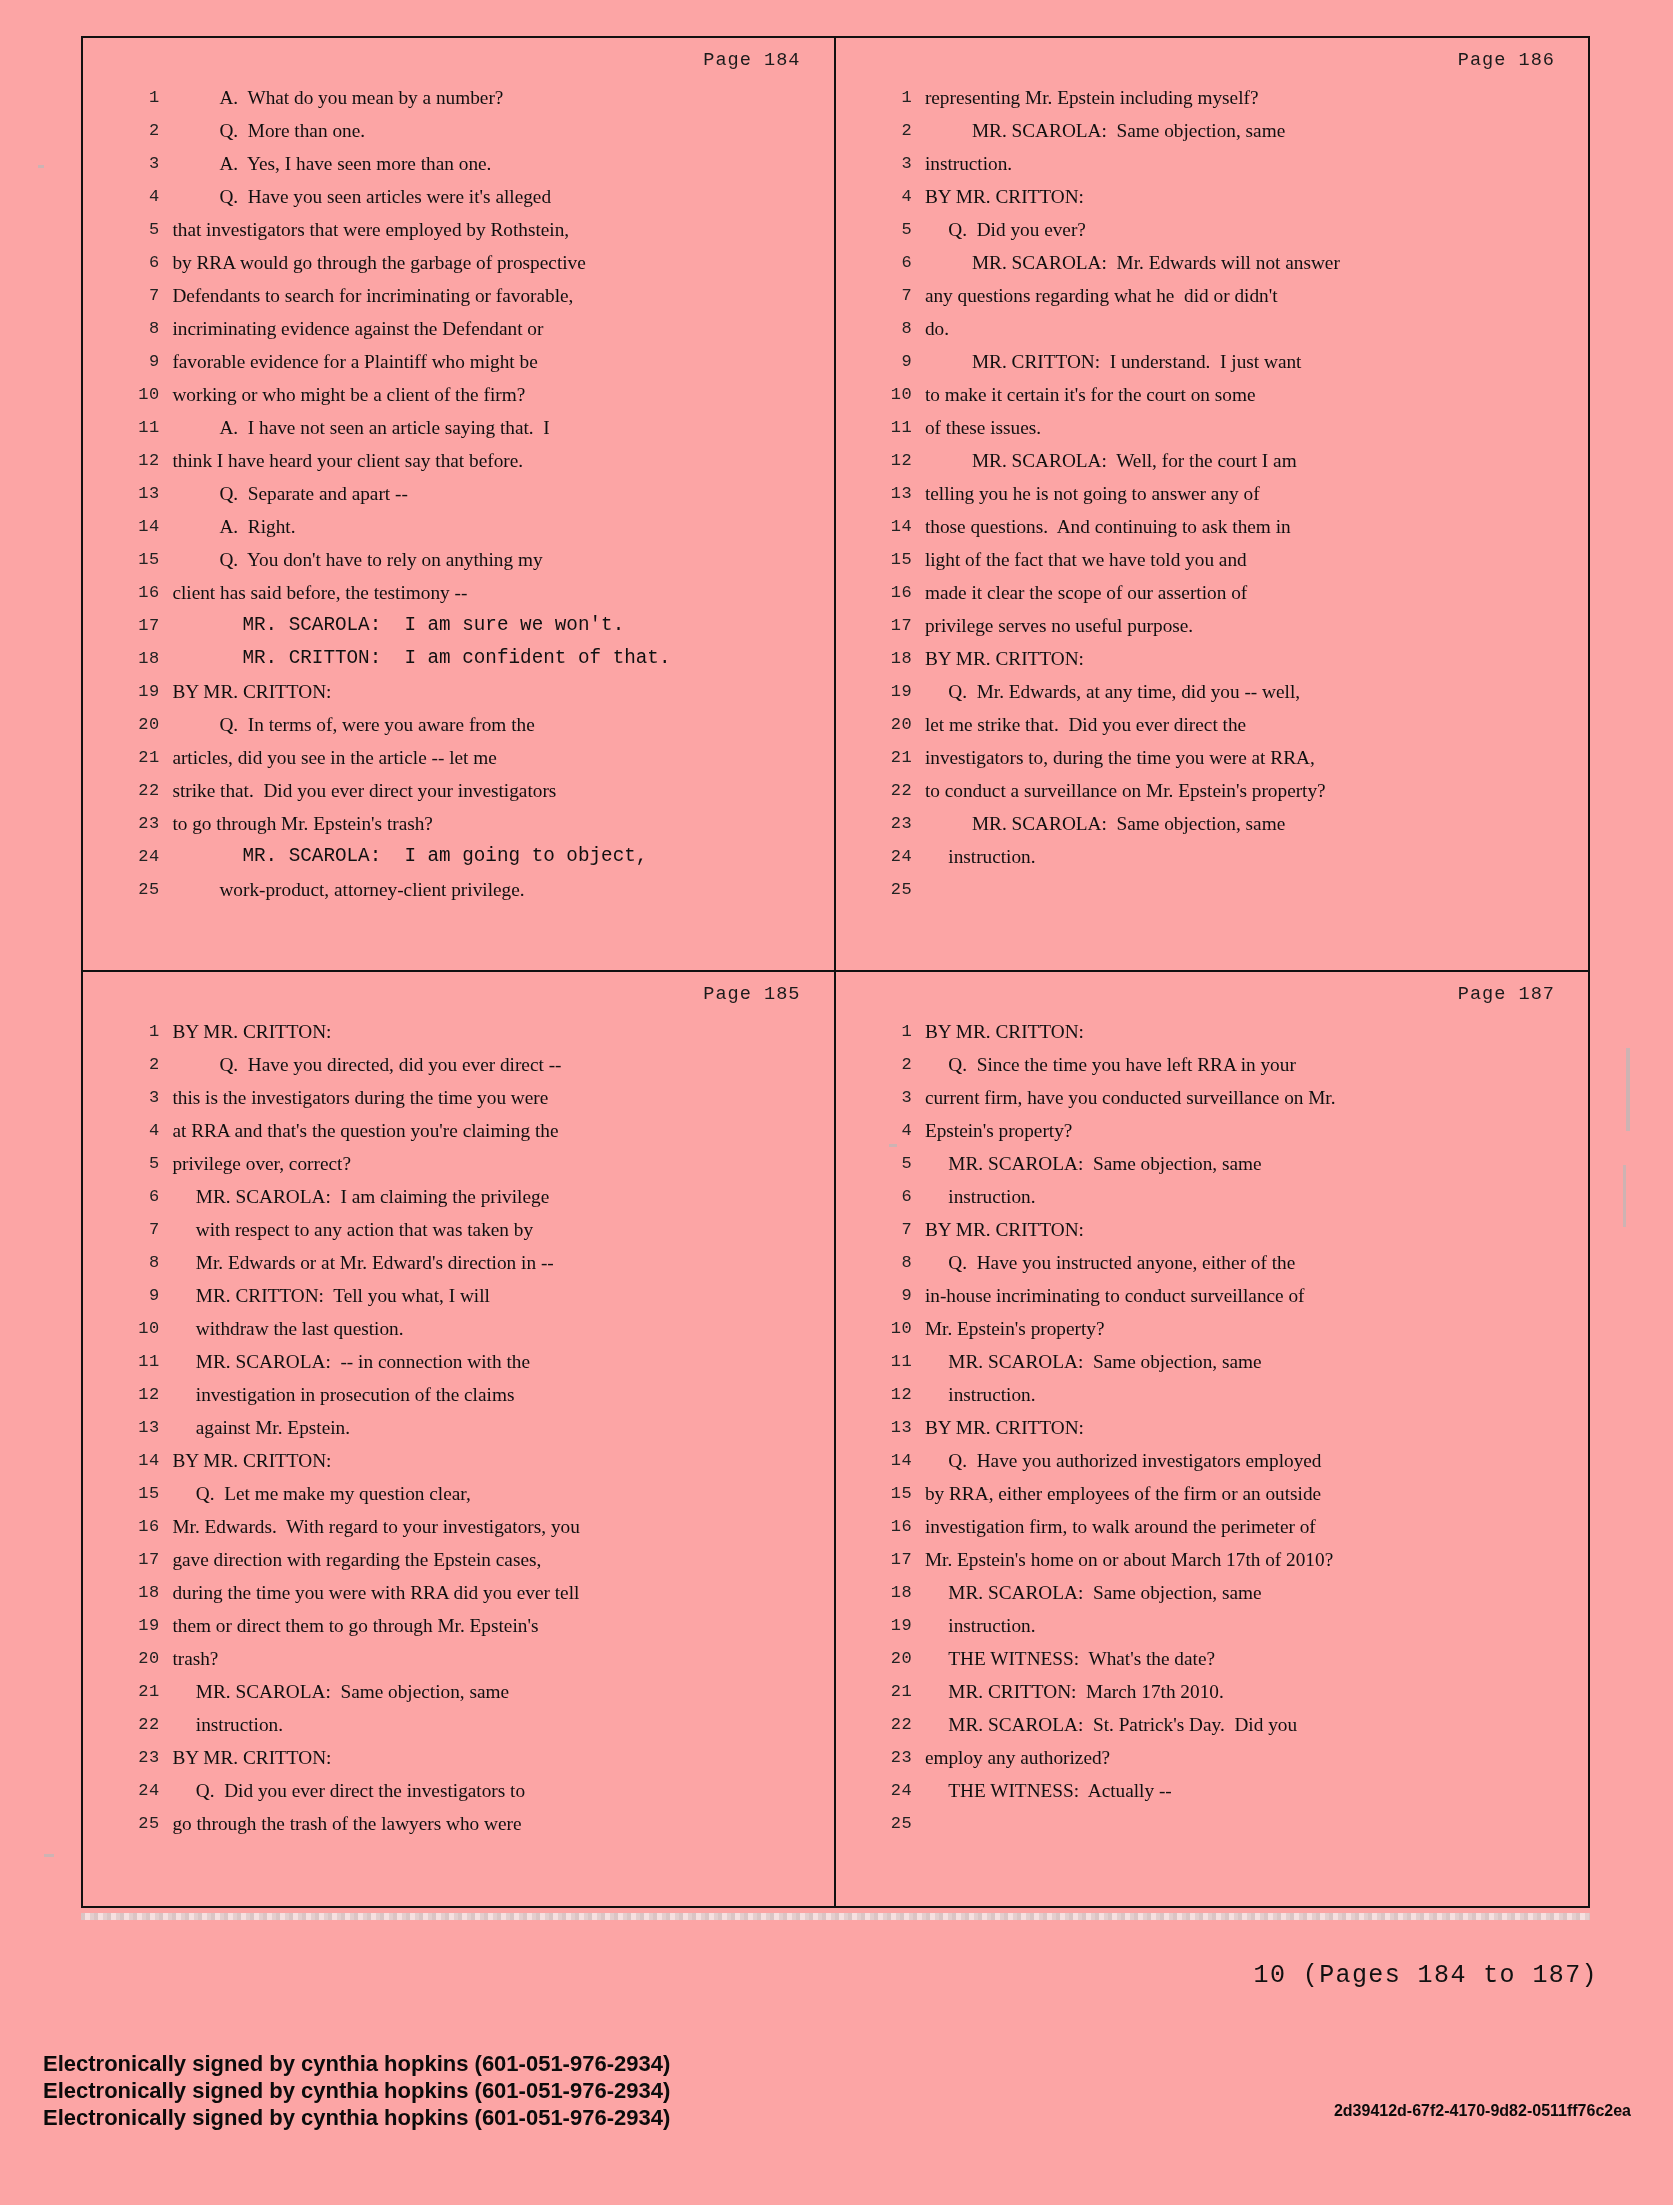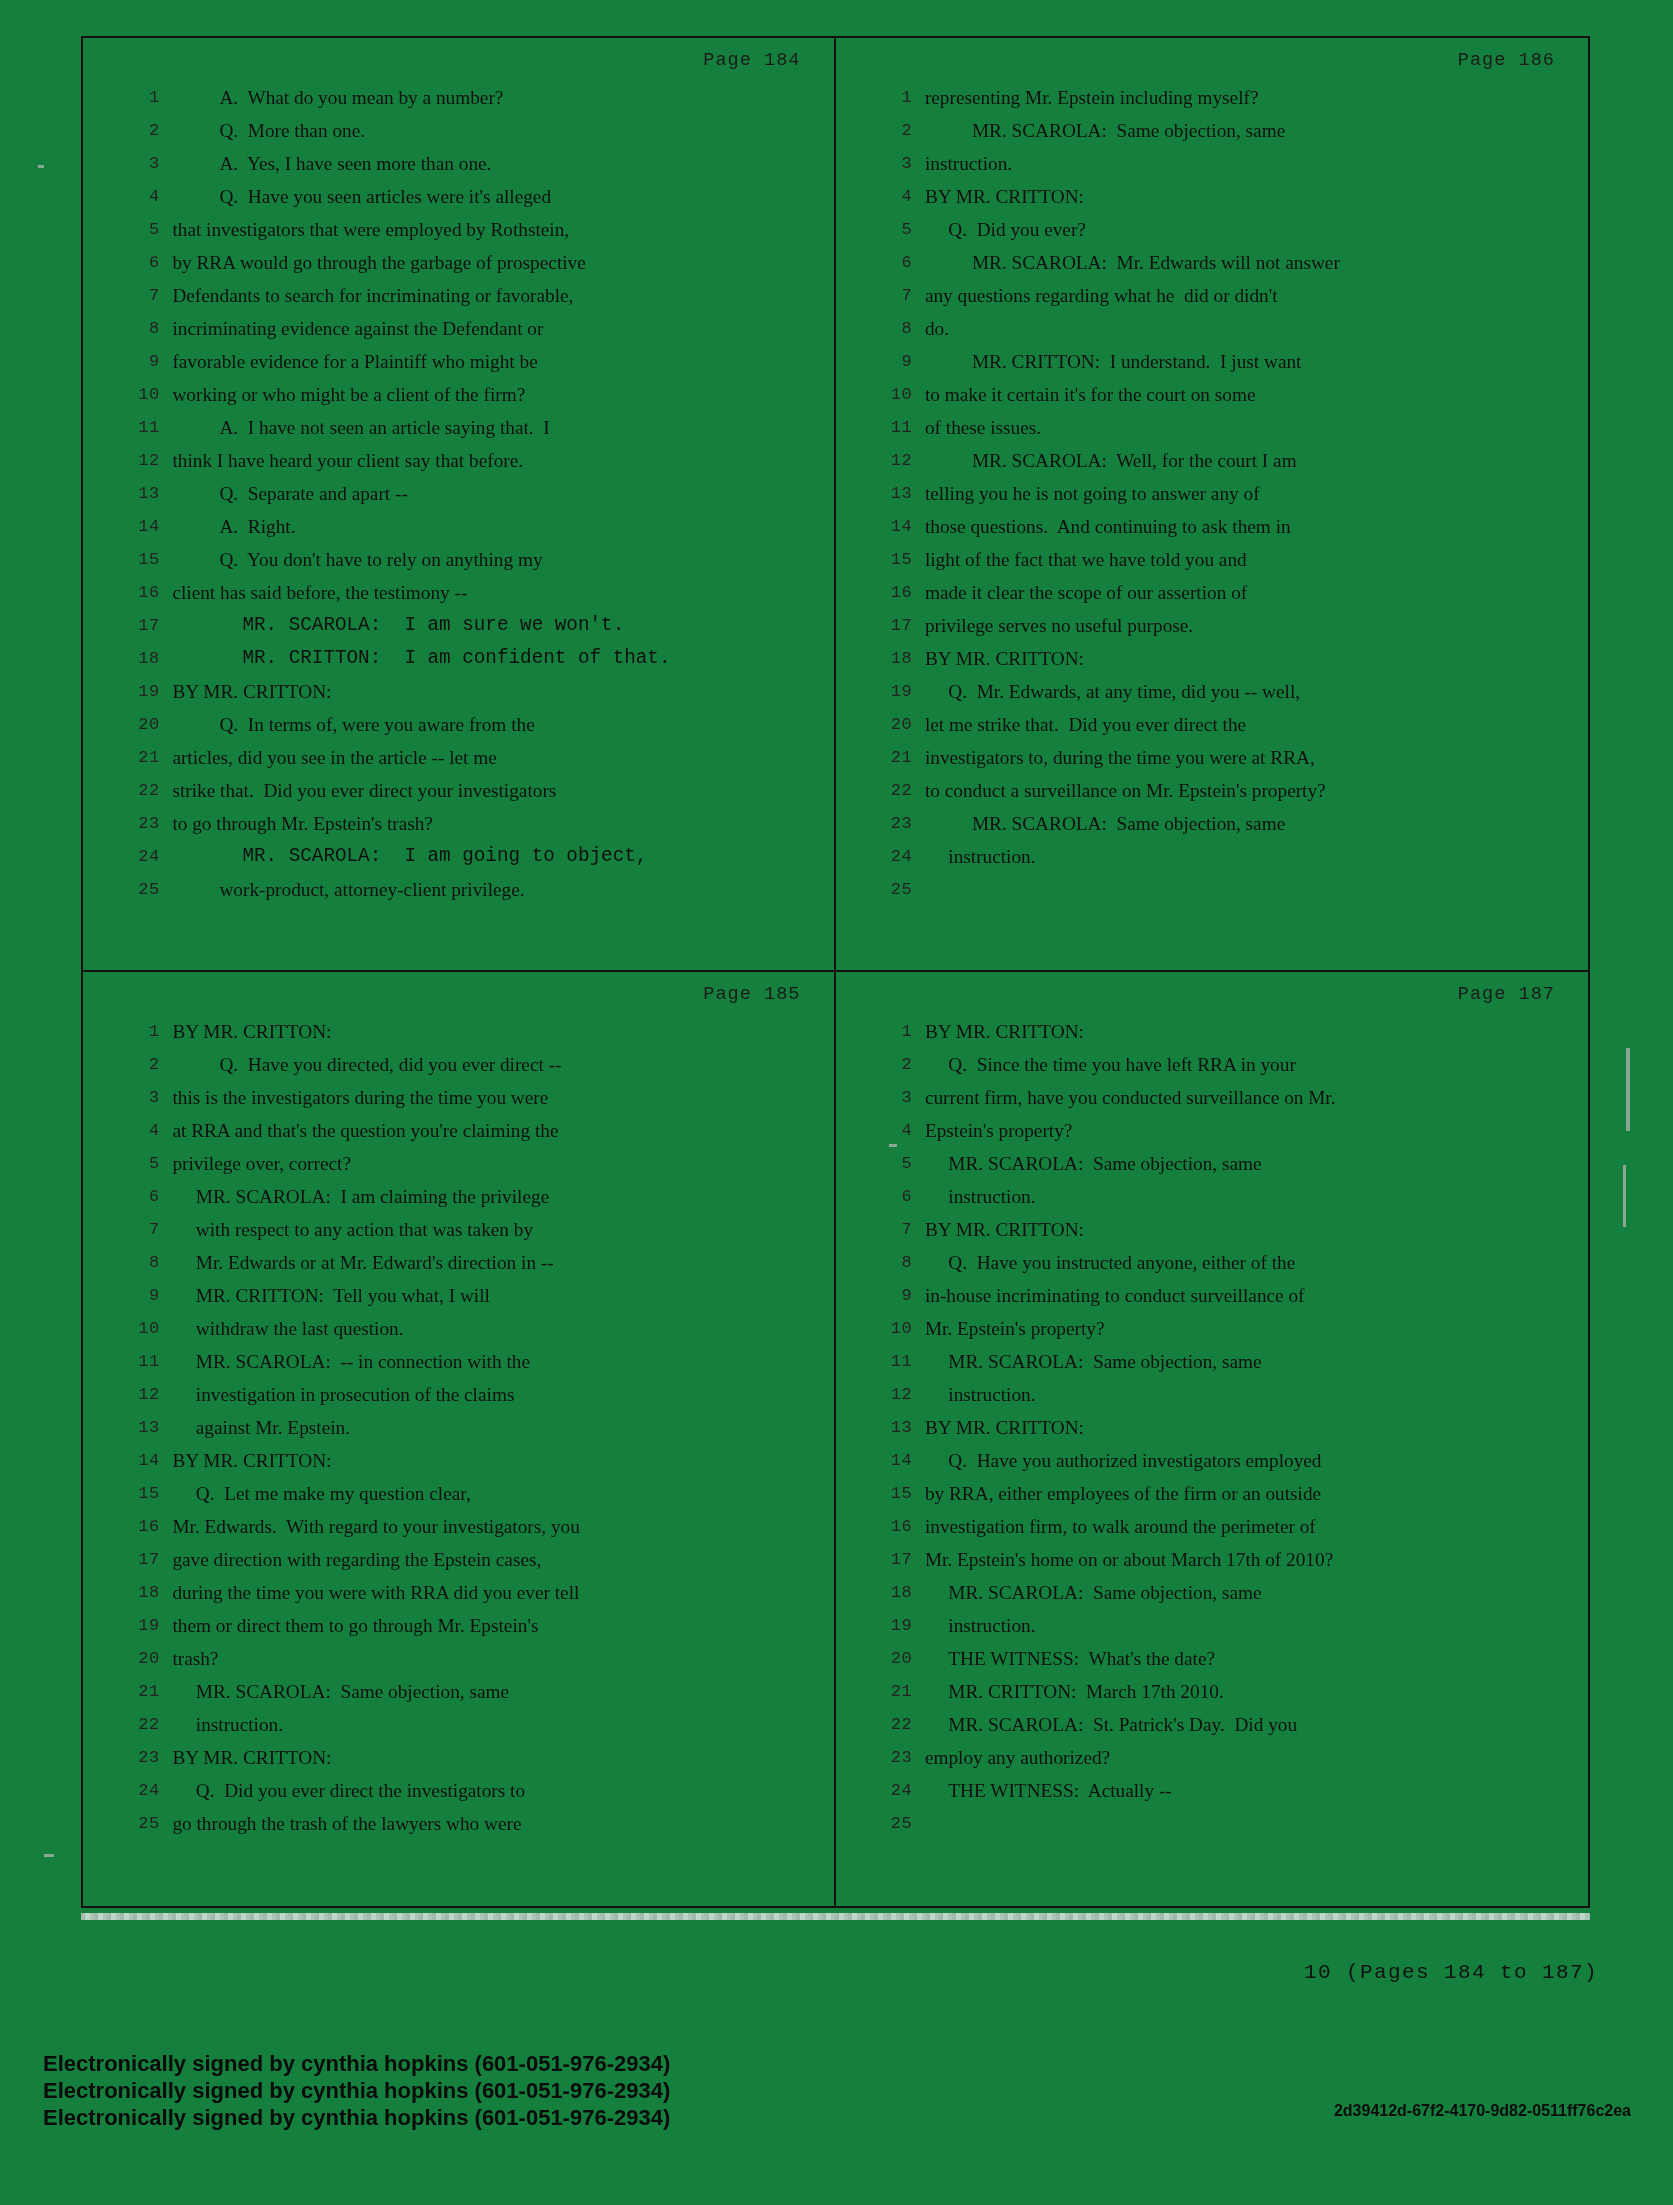--- a/index.html
+++ b/index.html
@@ -12,21 +12,21 @@
     height: 2205px;
     font-family: "Liberation Serif", serif;
     color: #000000;
     position: relative;
   }
   .page {
     position: absolute;
     top: 0; left: 0;
     width: 1674px;
     height: 2205px;
-    background: #15803d;
+    background: #fca5a5;
   }
   .grid {
     position: absolute;
     left: 81px;
     top: 36px;
     width: 1509px;
     height: 1872px;
     border: 2.1px solid #111;
     box-sizing: border-box;
     display: grid;
@@ -80,21 +80,21 @@
   }
   .indent1 { padding-left: 23.4px; }
   .indent2 { padding-left: 47px; }
   .indent3 { padding-left: 70px; font-family: Liberation Mono, monospace; }
 
   .footer-pages {
     position: absolute;
     right: 76px;
     top: 1961px;
     font-family: "Liberation Mono", monospace;
-    font-size: 21px;
+    font-size: 25px;
     letter-spacing: 1.4px;
     color: #111;
   }
   .signblock {
     position: absolute;
     left: 43px;
     top: 2050px;
     font-family: "Liberation Sans", sans-serif;
     font-size: 22px;
     font-weight: bold;

